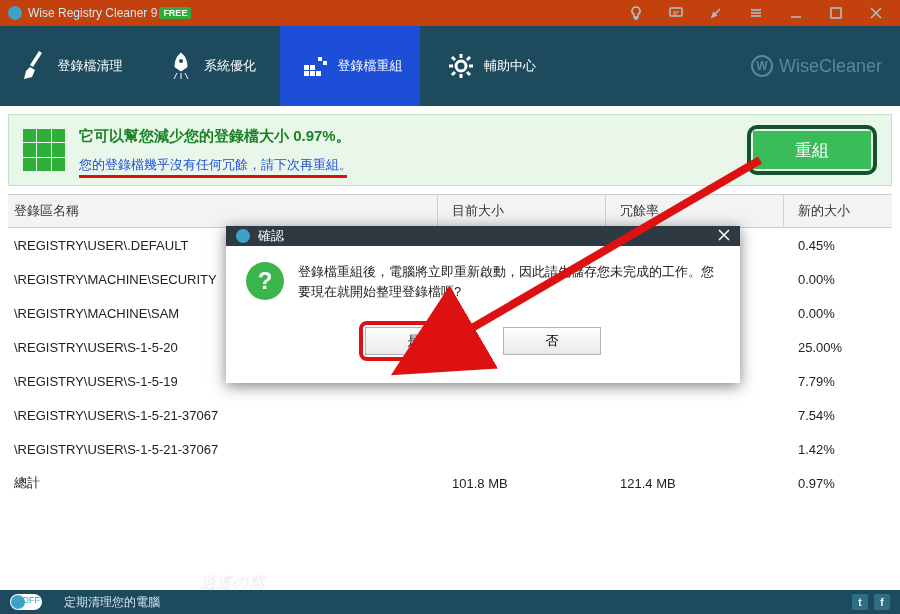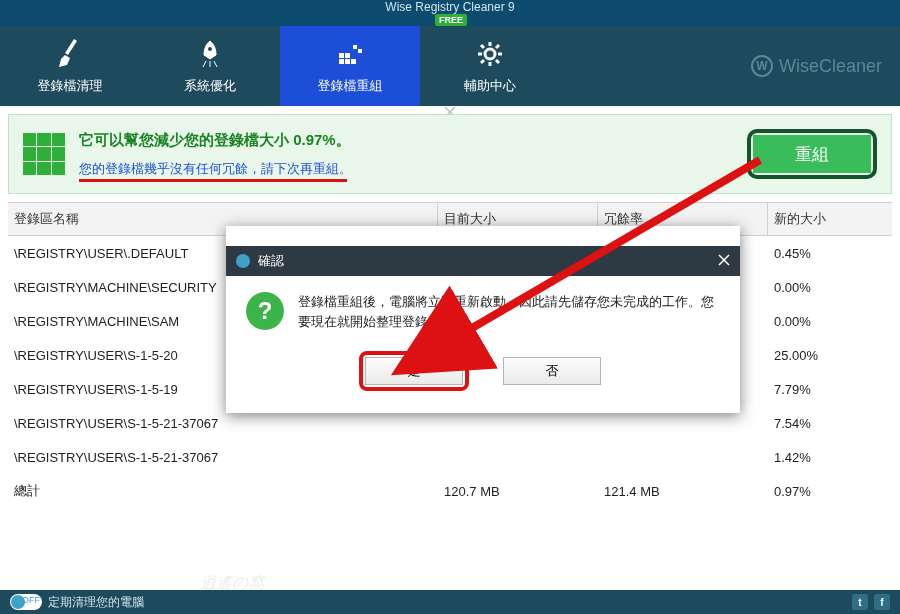--- a/index.html
+++ b/index.html
@@ -1,73 +1,73 @@
 <!DOCTYPE html>
 <html><head>
   <meta charset="utf-8">
   <style>
     * { box-sizing: border-box; margin: 0; padding: 0; font-family: "Microsoft YaHei", Arial, sans-serif; }
     body { width: 900px; height: 614px; background: #fff; overflow: hidden; position: relative; }
 
     
-    .titlebar { height: 26px; background: #0c4a6e; display: flex; align-items: center; color: #d0e6ee; font-size: 12px; padding: 0 4px; flex-direction: column; }
+    .titlebar { height: 26px; background: #c2410c; display: flex; align-items: center; color: #d0e6ee; font-size: 12px; padding: 0 4px; }
     .titlebar .logo { width: 14px; height: 14px; background: #3ea1c7; border-radius: 50%; margin: 0 6px 0 4px; display: inline-block; }
     .titlebar .title { flex: 0 0 auto; }
     .titlebar .free-badge { background: #2eaf3a; color: #fff; font-size: 9px; padding: 1px 4px; border-radius: 2px; margin-left: 2px; font-weight: bold; }
     .titlebar .spacer { flex: 1; }
     .titlebar .winicon { width: 40px; height: 26px; display: flex; align-items: center; justify-content: center; cursor: pointer; }
     .titlebar .winicon svg { stroke: #a9c5cf; stroke-width: 1.5; fill: none; }
 
     
     .toolbar { height: 80px; background: #1d4a5c; display: flex; align-items: center; position: relative; }
-    .tab { width: 140px; height: 80px; display: flex; flex-direction: column; align-items: center; justify-content: center; color: #fff; font-size: 13px; cursor: pointer; gap: 6px; }
+    .tab { width: 140px; height: 80px; display: flex; flex-direction: row; align-items: center; justify-content: center; color: #fff; font-size: 13px; cursor: pointer; gap: 6px; }
     .tab.active { background: #1d4ed8; }
     .tab .tabicon { width: 34px; height: 34px; display: flex; align-items: center; justify-content: center; }
     .tab .tabicon svg { fill: #fff; }
     .brand { position: absolute; right: 18px; top: 50%; transform: translateY(-50%); color: #5b8796; font-size: 18px; display: flex; align-items: center; gap: 6px; }
     .brand .wlogo { width: 22px; height: 22px; border: 2px solid #5b8796; border-radius: 50%; display: flex; align-items: center; justify-content: center; font-size: 12px; font-weight: bold; }
 
     
-    .banner { margin: 8px; background: #e8f7ea; border: 1px solid #bfe3c4; height: 80px; display: flex; align-items: center; padding: 0 14px; gap: 14px; position: relative; }
+    .banner { margin: 8px; background: #e8f7ea; border: 1px solid #bfe3c4; height: 72px; display: flex; align-items: center; padding: 0 14px; gap: 14px; position: relative; }
     .banner .cube { width: 42px; height: 42px; display: grid; grid-template-columns: repeat(3, 1fr); grid-template-rows: repeat(3, 1fr); gap: 1px; }
     .banner .cube div { background: #2eaf3a; }
     .banner .texts { display: flex; flex-direction: column; gap: 10px; }
     .banner .line1 { color: #1a8324; font-size: 15px; font-weight: bold; }
     .banner .line2 { color: #1d4ed8; font-size: 13px; position: relative; }
     .banner .underline { position: absolute; bottom: -4px; left: 0; width: 268px; height: 3px; background: #d11; }
     .banner-button-wrap { margin-left: auto; border: 4px solid #14532d; border-radius: 10px; padding: 2px; }
     .banner-button { background: #39bd5a; color: #fff; border: none; width: 118px; height: 38px; font-size: 17px; cursor: pointer; }
 
     
     .table { margin: 0 8px; font-size: 13px; }
-    .thead, .trow { display: grid; grid-template-columns: 430px 160px 170px 1fr; align-items: center; height: 34px; }
+    .thead, .trow { display: grid; grid-template-columns: 430px 160px 170px 1fr; align-items: center; height: 34px; gap: 8px; }
     .thead { background: #f3f3f3; border-top: 1px solid #d0d0d0; border-bottom: 1px solid #d0d0d0; color: #333; }
     .thead > div { border-right: 1px solid #d0d0d0; padding: 0 6px; height: 100%; display: flex; align-items: center; }
     .thead > div:last-child { border-right: none; }
     .trow { color: #222; }
     .trow > div { padding: 0 6px; overflow: hidden; white-space: nowrap; text-overflow: ellipsis; }
 
     
     .dialog { position: absolute; left: 226px; top: 226px; width: 514px; background: #fff; box-shadow: 0 3px 14px rgba(0,0,0,.5); z-index: 20; }
-    .dialog-titlebar { height: 30px; background: #2d3a43; color: #fff; display: flex; align-items: center; padding: 0 10px; font-size: 13px; margin-top: 20px; }
+    .dialog-titlebar { height: 20px; background: #2d3a43; color: #fff; display: flex; align-items: center; padding: 0 10px; font-size: 13px; }
     .dialog-titlebar .dlogo { width: 14px; height: 14px; background: #3ea1c7; border-radius: 50%; margin-right: 8px; }
     .dialog-titlebar .close { margin-left: auto; cursor: pointer; }
     .dialog-body { padding: 16px 20px 10px; display: flex; gap: 14px; }
     .qmark { width: 38px; height: 38px; flex-shrink: 0; border-radius: 50%; background: #3bb54a; color: #fff; display: flex; align-items: center; justify-content: center; font-size: 24px; font-weight: bold; }
     .dialog-text { font-size: 13px; line-height: 1.5; color: #222; }
     .dialog-buttons { display: flex; justify-content: center; gap: 28px; padding: 10px 0 22px; }
     .dialog-buttons .btn-wrap { border: 4px solid transparent; border-radius: 8px; padding: 2px; }
     .dialog-buttons .btn-wrap.highlight { border-color: #d11; }
     .dialog-buttons button { width: 98px; height: 28px; background: linear-gradient(#fdfdfd,#eaeaea); border: 1px solid #b4b4b4; font-size: 13px; cursor: pointer; }
 
     
     .arrow-layer { position: absolute; left: 0; top: 0; width: 900px; height: 614px; pointer-events: none; z-index: 30; }
 
     
-    .statusbar { position: absolute; bottom: 0; left: 0; right: 0; height: 24px; background: #1d4a5c; color: #cfe4ec; font-size: 12px; display: flex; align-items: center; padding: 0 10px; gap: 6px; }
+    .statusbar { position: absolute; bottom: 0; left: 0; right: 0; height: 24px; background: #1d4a5c; color: #cfe4ec; font-size: 12px; display: flex; align-items: center; padding: 0 10px; gap: 22px; }
     .toggle { width: 32px; height: 16px; background: #fff; border-radius: 8px; position: relative; }
     .toggle::after { content: ""; width: 14px; height: 14px; background: #3ea1c7; border-radius: 50%; position: absolute; top: 1px; left: 1px; }
     .toggle-label { font-size: 9px; color: #3ea1c7; position: absolute; right: 2px; top: 1px; }
     .statusbar .social { margin-left: auto; display: flex; gap: 6px; }
     .statusbar .social span { width: 16px; height: 16px; background: #2f6f86; border-radius: 2px; display: flex; align-items: center; justify-content: center; color: #fff; font-size: 10px; font-weight: bold; }
 
     .watermark { position: absolute; left: 200px; bottom: 20px; color: #d0d0d0; font-size: 16px; font-style: italic; opacity: .4; pointer-events: none; z-index: 5;}
   </style>
 </head>
 <body>
@@ -231,21 +231,21 @@
         <div>7.54%</div>
       </div>
       <div class="trow">
         <div>\REGISTRY\USER\S-1-5-21-37067</div>
         <div></div>
         <div></div>
         <div>1.42%</div>
       </div>
       <div class="trow">
         <div>總計</div>
-        <div>120.7 MB</div>
+        <div>101.8 MB</div>
         <div>121.4 MB</div>
         <div>0.97%</div>
       </div>
     </div>
 </div>
 
 <div class="dialog">
   <div class="dialog-titlebar">
     <span class="dlogo"></span>
     <span>確認</span>

